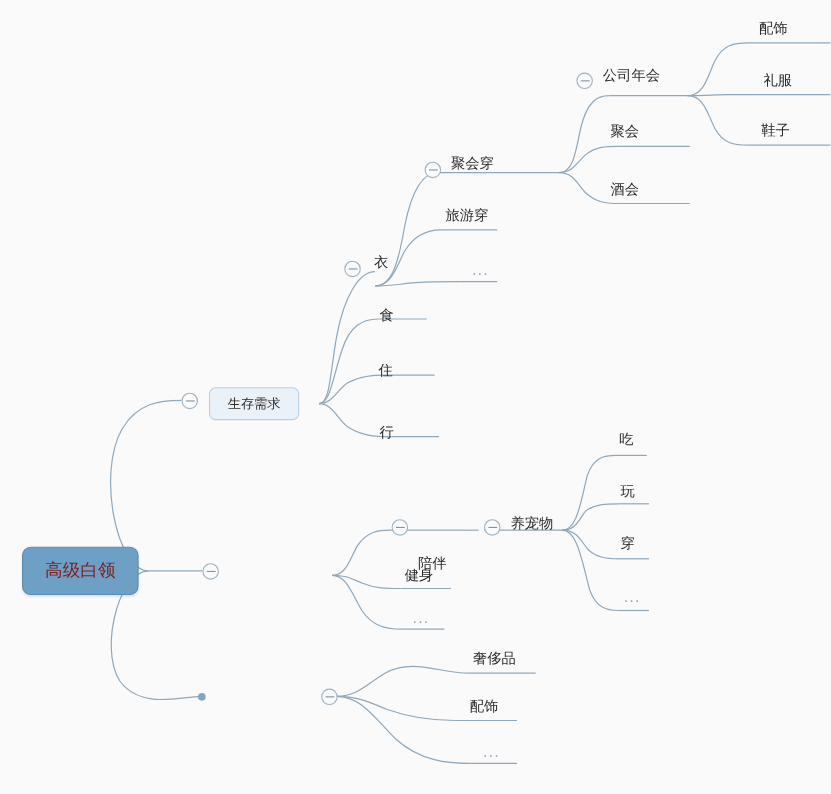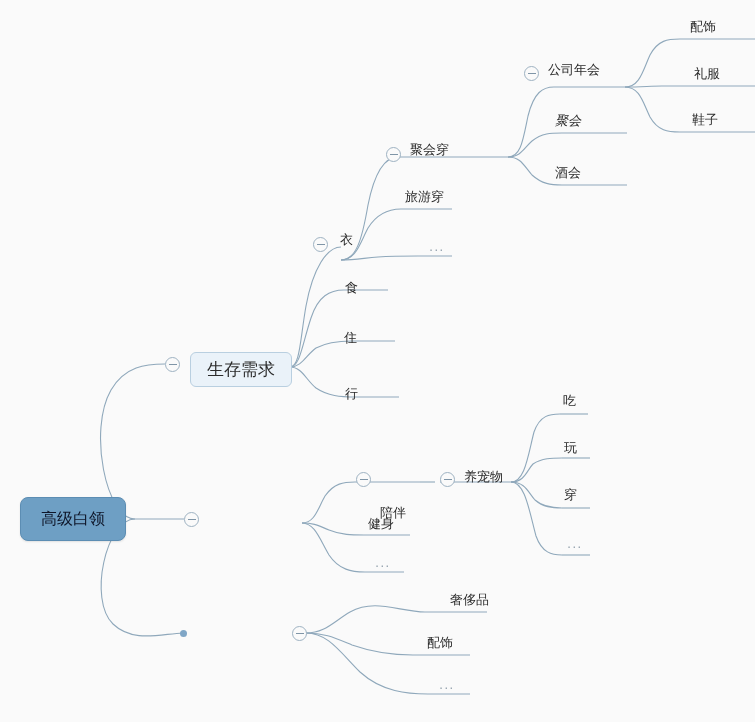--- a/index.html
+++ b/index.html
@@ -32,32 +32,32 @@
   .node {
     position: absolute;
     white-space: nowrap;
     line-height: 1;
   }
   
   .node-root {
     background: #6e9fc4;
     border: 1px solid #5c8db3;
     border-radius: 8px;
-    color: #0f172a;
+    color: #7f1d1d;
     font-size: 16px;
     padding: 13px 20px;
     box-shadow: 0 1px 2px rgba(0,0,0,0.10);
   }
   
   .node-box {
     background: #f4f8fb;
     border: 1px solid #b9cfe0;
     border-radius: 6px;
     color: #2b2b2b;
-    font-size: 17px;
+    font-size: 12px;
     padding: 8px 16px;
   }
   
   .node-box.tint {
     background: #eaf2f9;
   }
   
   .node-text {
     color: #2b2b2b;
     font-size: 13px;
@@ -202,21 +202,21 @@
   <div class="node node-text" style="left:688px; top:20px;">
     <span>配饰</span>
   </div>
   <div class="node node-text" style="left:692px; top:67px;">
     <span>礼服</span>
   </div>
   <div class="node node-text" style="left:690px; top:113px;text-align:right;">
     <span>鞋子</span>
   </div>
 
-  <div class="node node-text" style="left:553px; top:114px;font-style:italic;">
+  <div class="node node-text" style="left:553px; top:114px;">
     <span>聚会</span>
   </div>
   <div class="node node-text" style="left:553px; top:166px;">
     <span>酒会</span>
   </div>
 
   <div class="node node-text" style="left:403px; top:190px;text-align:right;">
     <span>旅游穿</span>
   </div>
   <div class="node node-text ellipsis" style="left:427px; top:240px;">
@@ -261,21 +261,21 @@
   <div class="node node-text" style="left:366px; top:517px;text-align:center;">
     <span>健身</span>
   </div>
   <div class="node node-text ellipsis" style="left:373px; top:556px;">
     <span>...</span>
   </div>
 
   <div class="dot" style="left:180px; top:630px;"></div>
   <div class="toggle" style="left:292px; top:626px;"></div>
 
-  <div class="node node-text" style="left:448px; top:593px;">
+  <div class="node node-text" style="left:428px; top:593px;font-family:Liberation Mono, monospace;">
     <span>奢侈品</span>
   </div>
   <div class="node node-text" style="left:425px; top:636px;">
     <span>配饰</span>
   </div>
   <div class="node node-text ellipsis" style="left:437px; top:678px;">
     <span>...</span>
   </div>
 
 </div>

